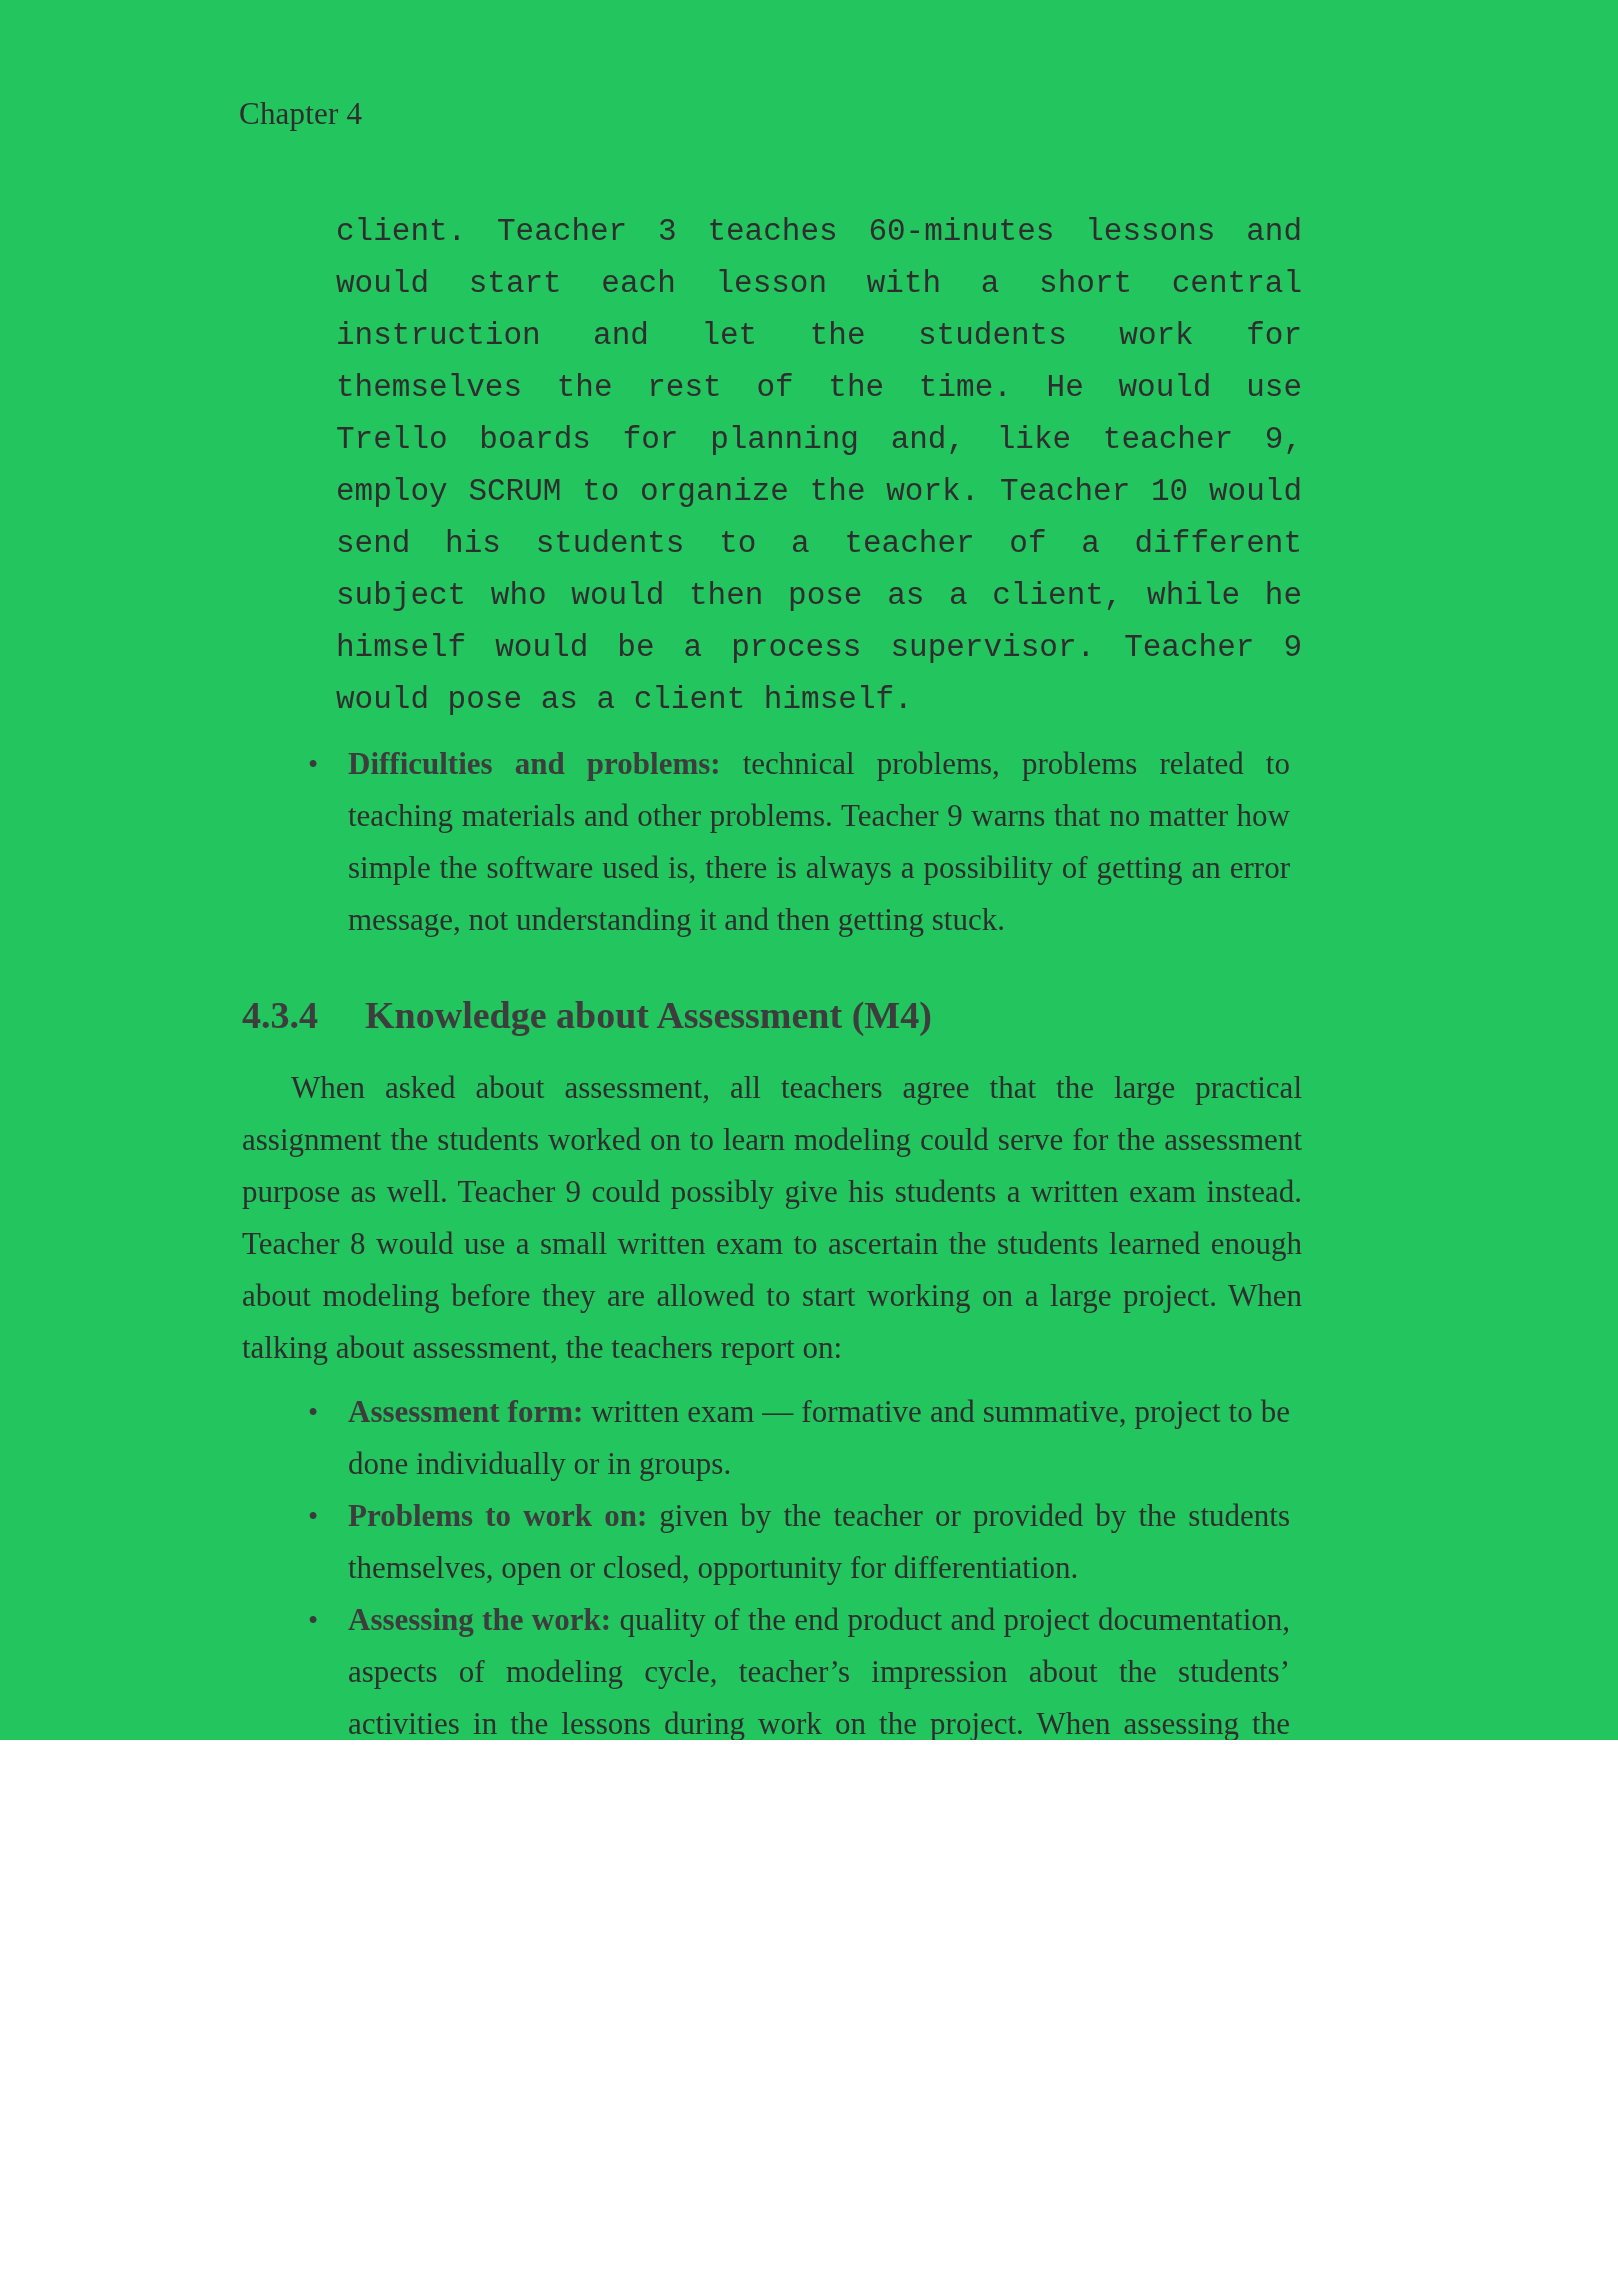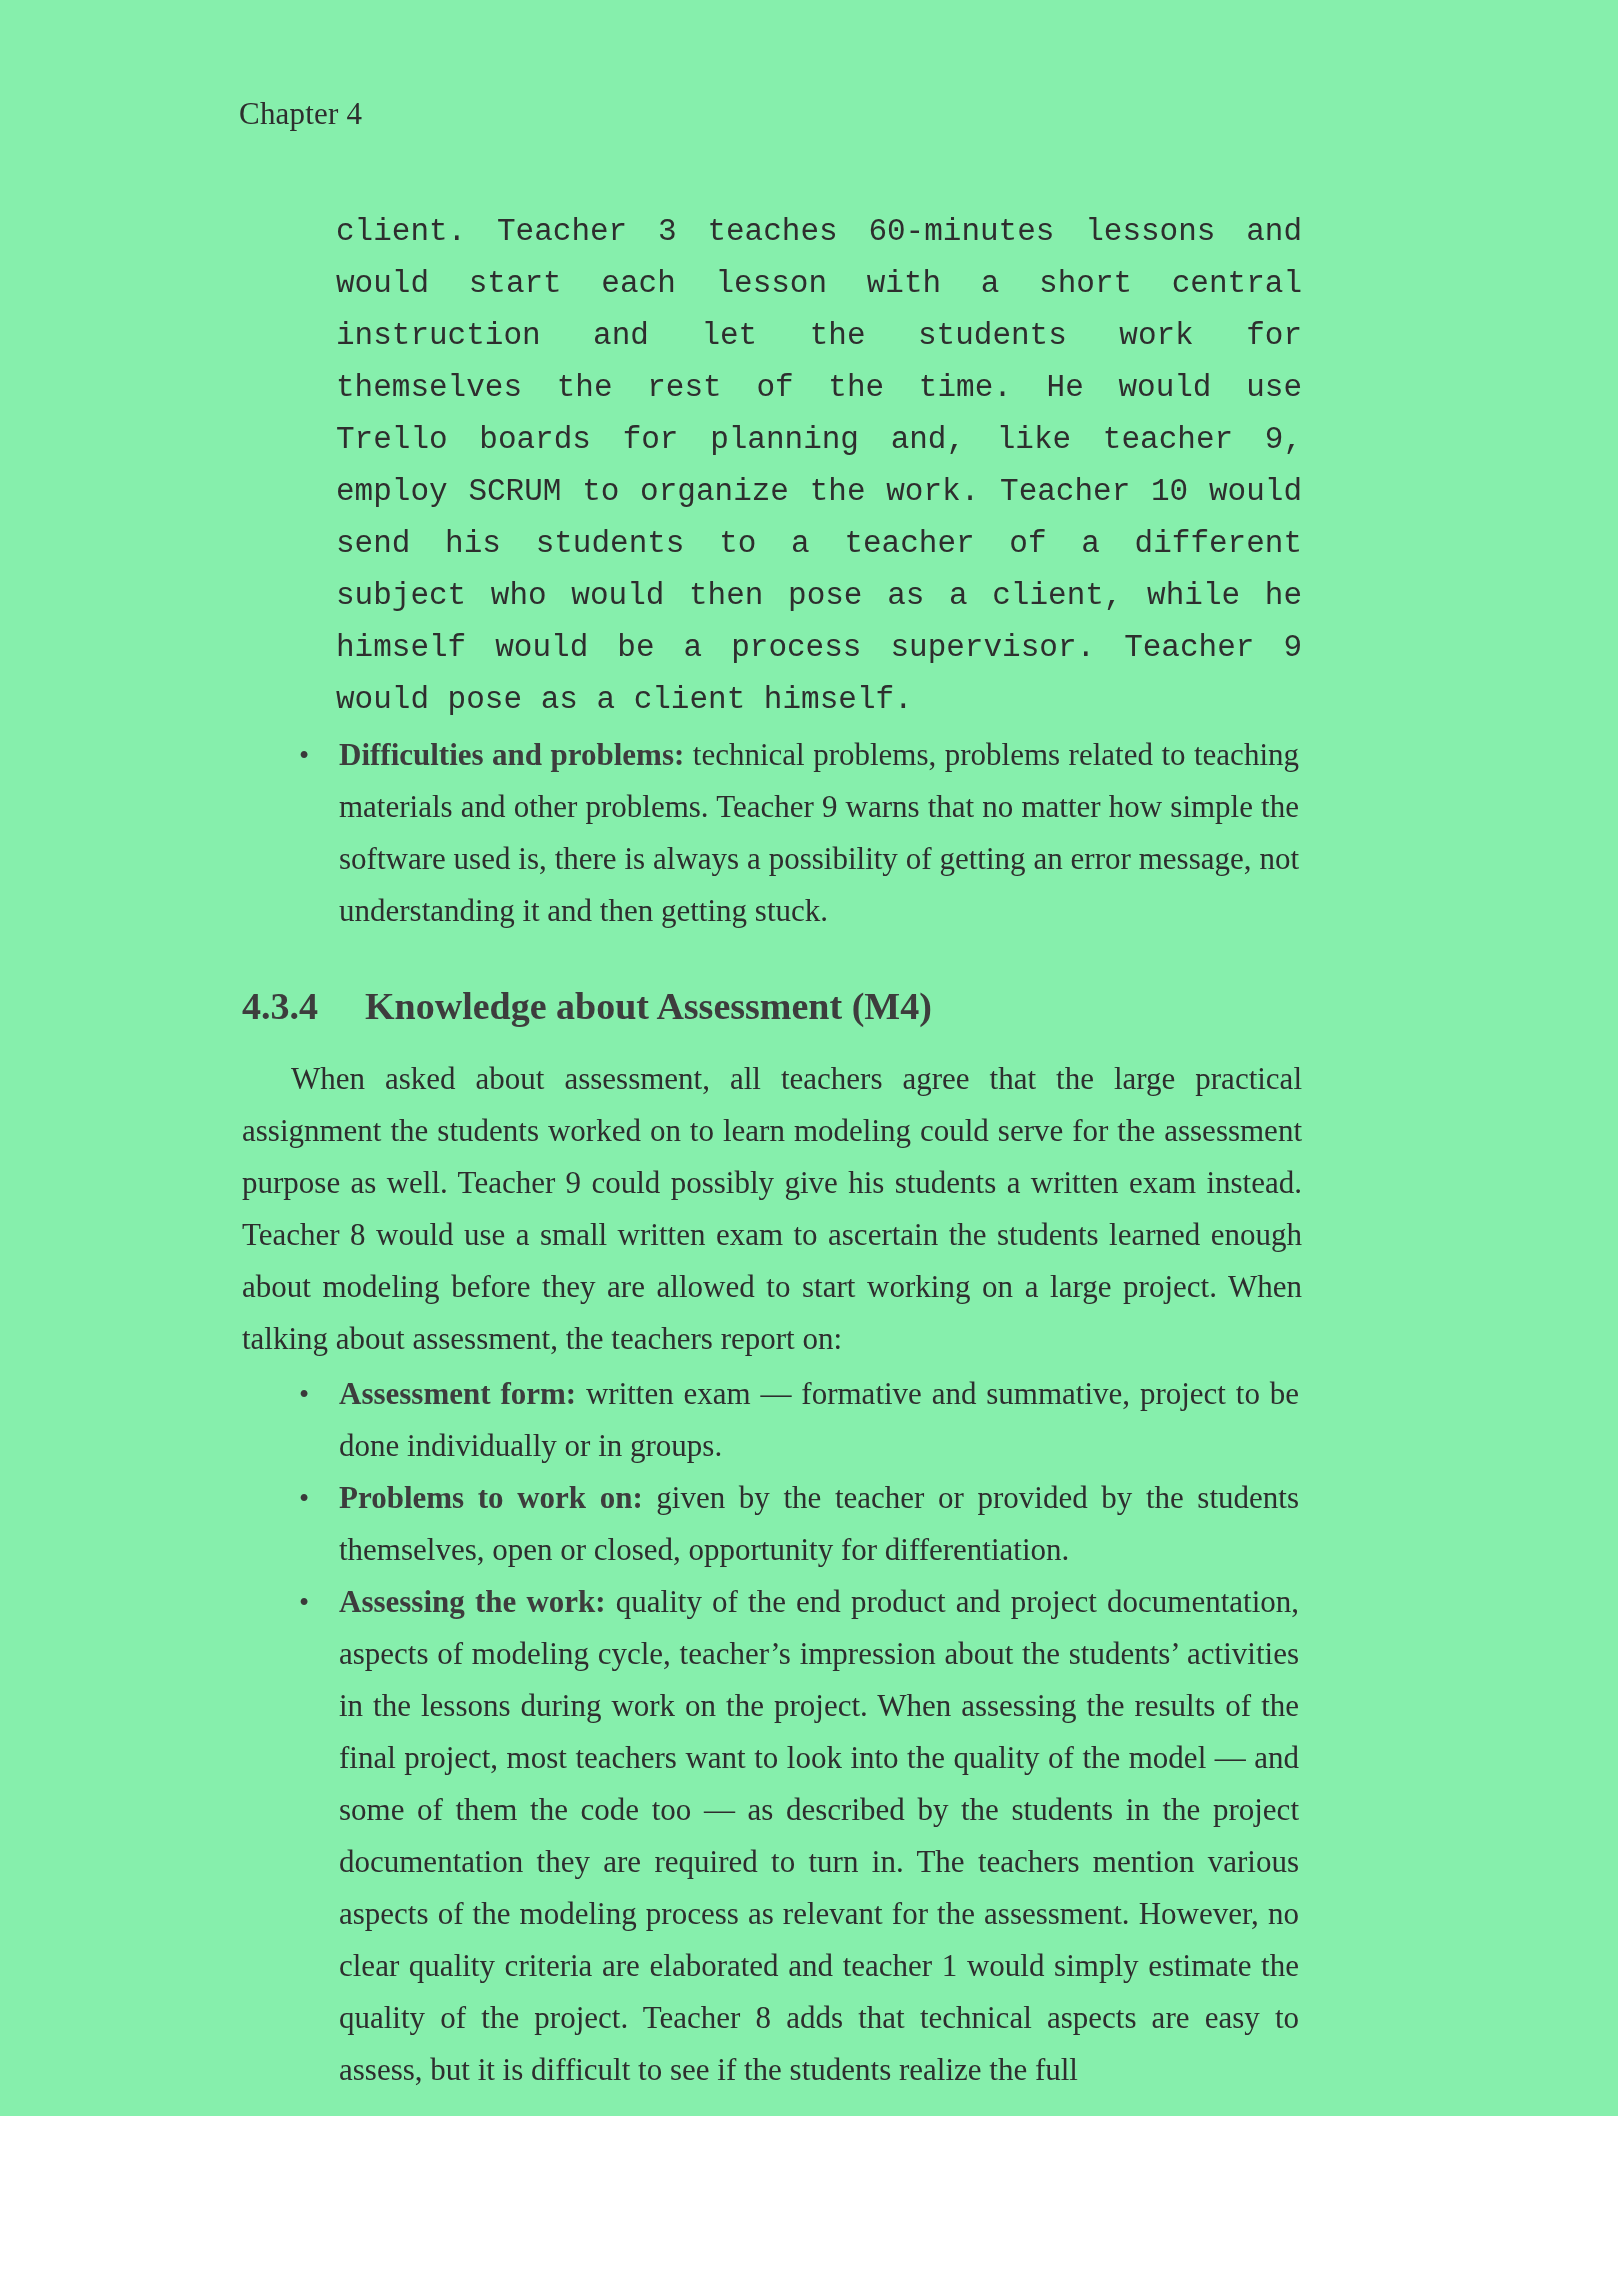--- a/index.html
+++ b/index.html
@@ -3,22 +3,22 @@
 <meta charset="utf-8">
 <style>
   html, body {
     margin: 0;
     padding: 0;
     background: #ffffff;
   }
   .page {
     position: relative;
     width: 1619px;
-    height: 2116px;
-    background: #86efac;
+    height: 1740px;
+    background: #22c55e;
     font-family: "Liberation Serif", "DejaVu Serif", serif;
     color: #2e2e2e;
     overflow: hidden;
   }
   .running-header {
     position: absolute;
     left: 239px;
     top: 96px;
     font-size: 31px;
     color: #2e2e2e;
@@ -46,21 +46,21 @@
   .para.continuation {
     margin-left: 94px;
     font-family: Liberation Mono, monospace;
   }
   .para.indent {
     text-indent: 49px;
     margin-top: 20px;
   }
   .bullet-list {
     list-style: none;
-    margin: 3px;
+    margin: 12px;
     padding: 0 0 0 94px;
   }
   .bullet-item {
     position: relative;
     text-align: justify;
   }
   .bullet-item::before {
     content: "\2022";
     position: absolute;
     left: -40px;

